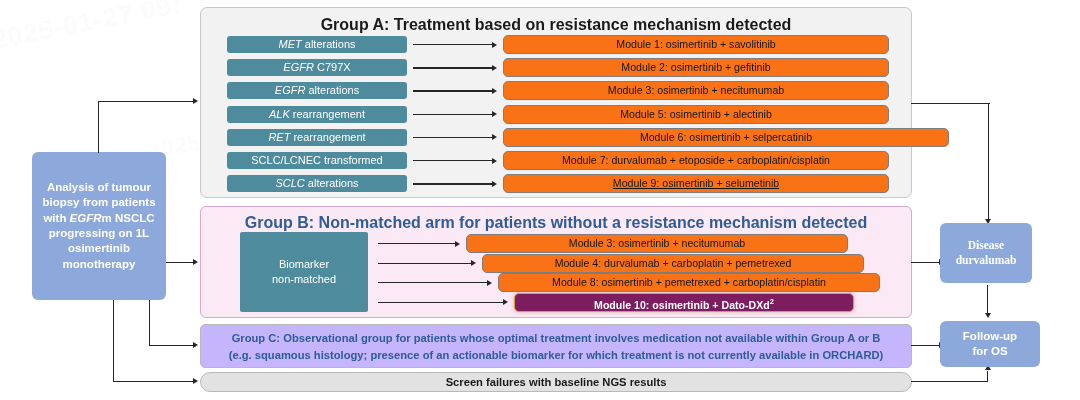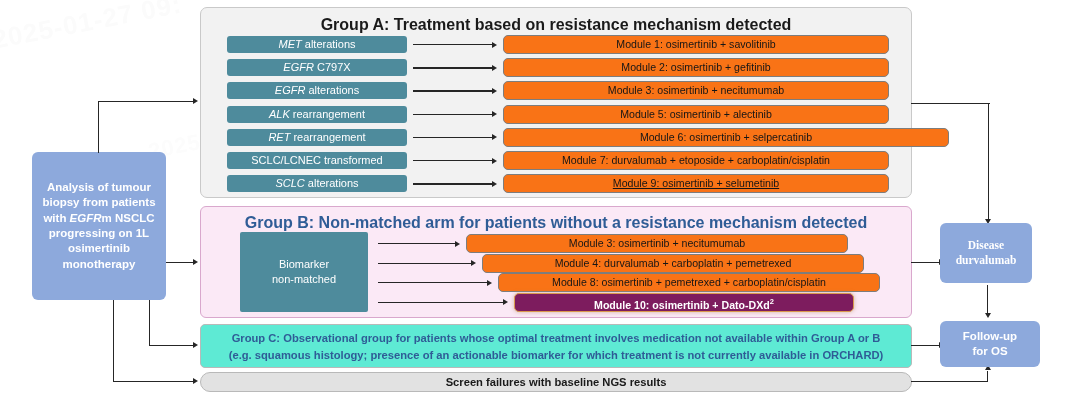--- a/index.html
+++ b/index.html
@@ -56,21 +56,21 @@
     background: #f2f2f2;
   }
   #groupB-panel {
     left: 200px; top: 206px; width: 712px; height: 112px;
     background: #fbe9f6;
     border: 1px solid #d9a8cd;
     border-radius: 6px;
   }
   #groupC-panel {
     left: 200px; top: 324px; width: 712px; height: 44px;
-    background: #5eead4;
+    background: #c4b5fd;
     border: 1px solid #b9b9b9;
     border-radius: 5px;
   }
   #screenfail-panel {
     left: 200px; top: 372px; width: 712px; height: 20px;
     background: #e2e2e2;
     border: 1px solid #b9b9b9;
     border-radius: 10px;
   }
 

